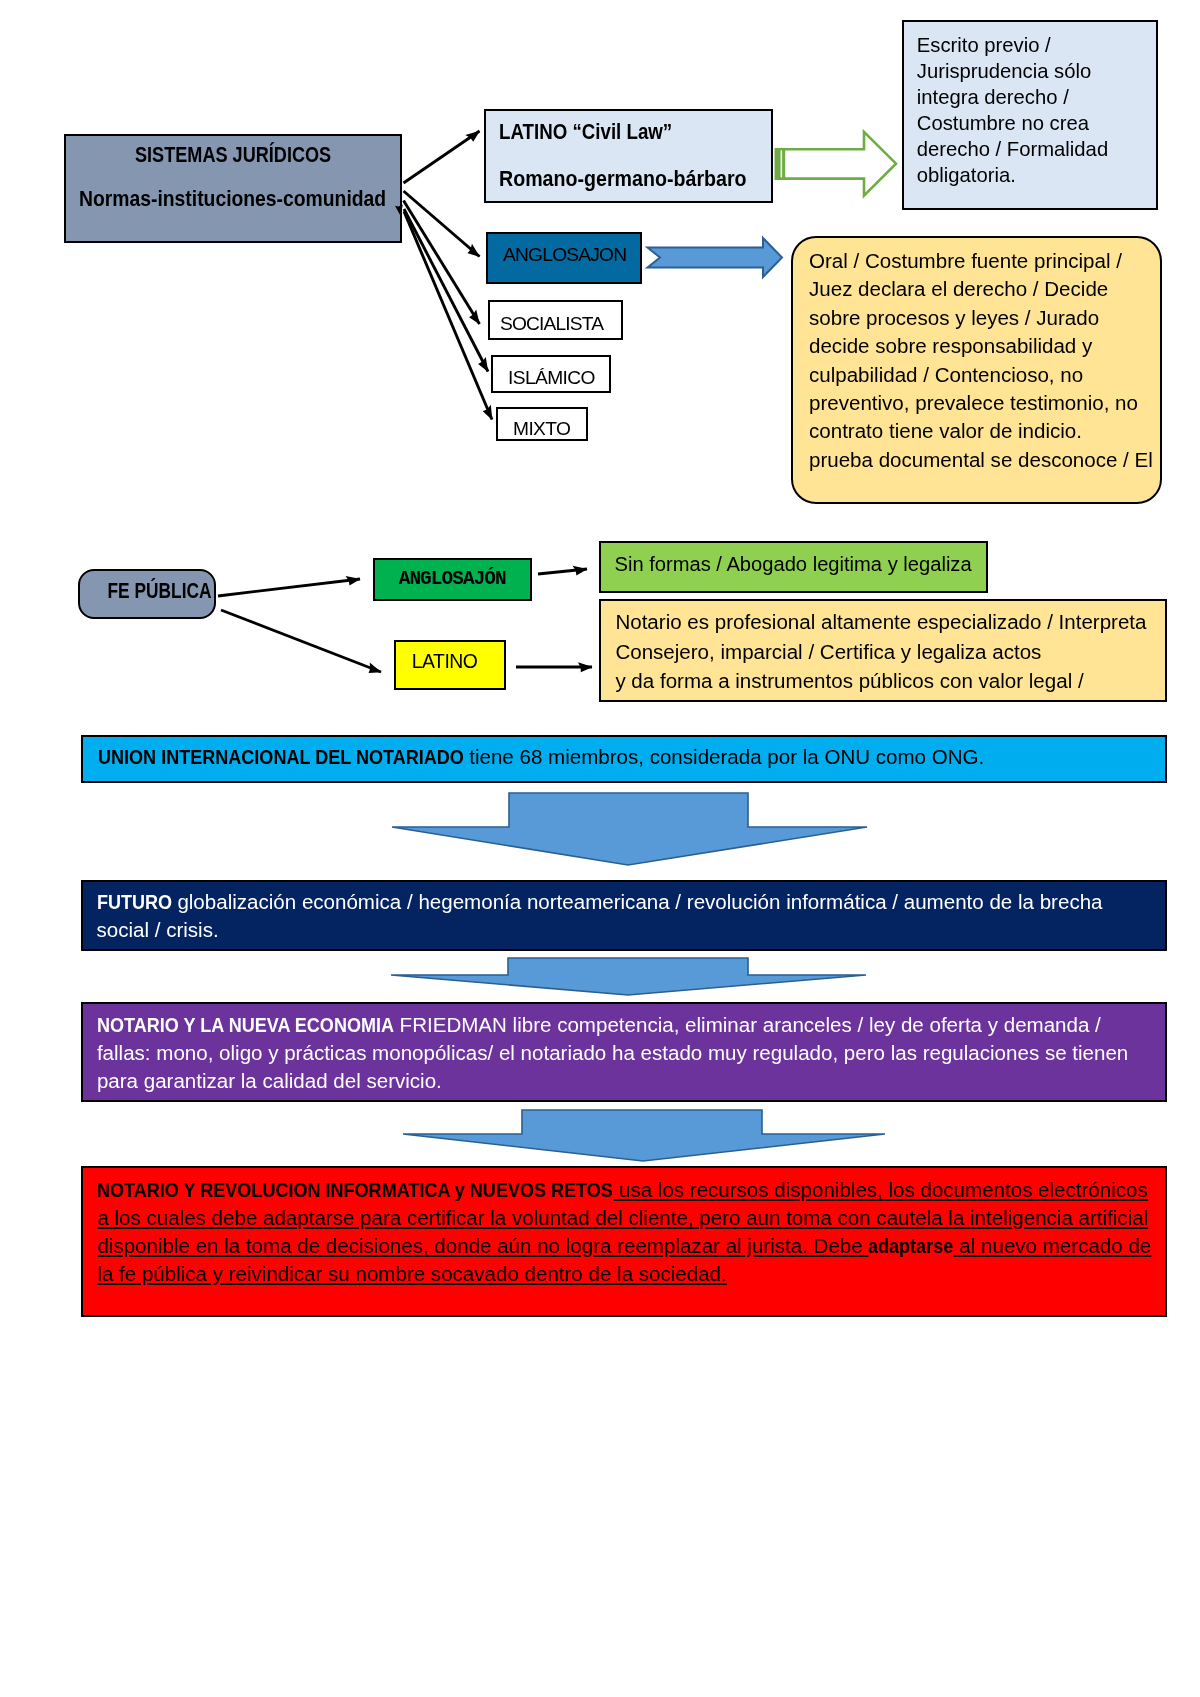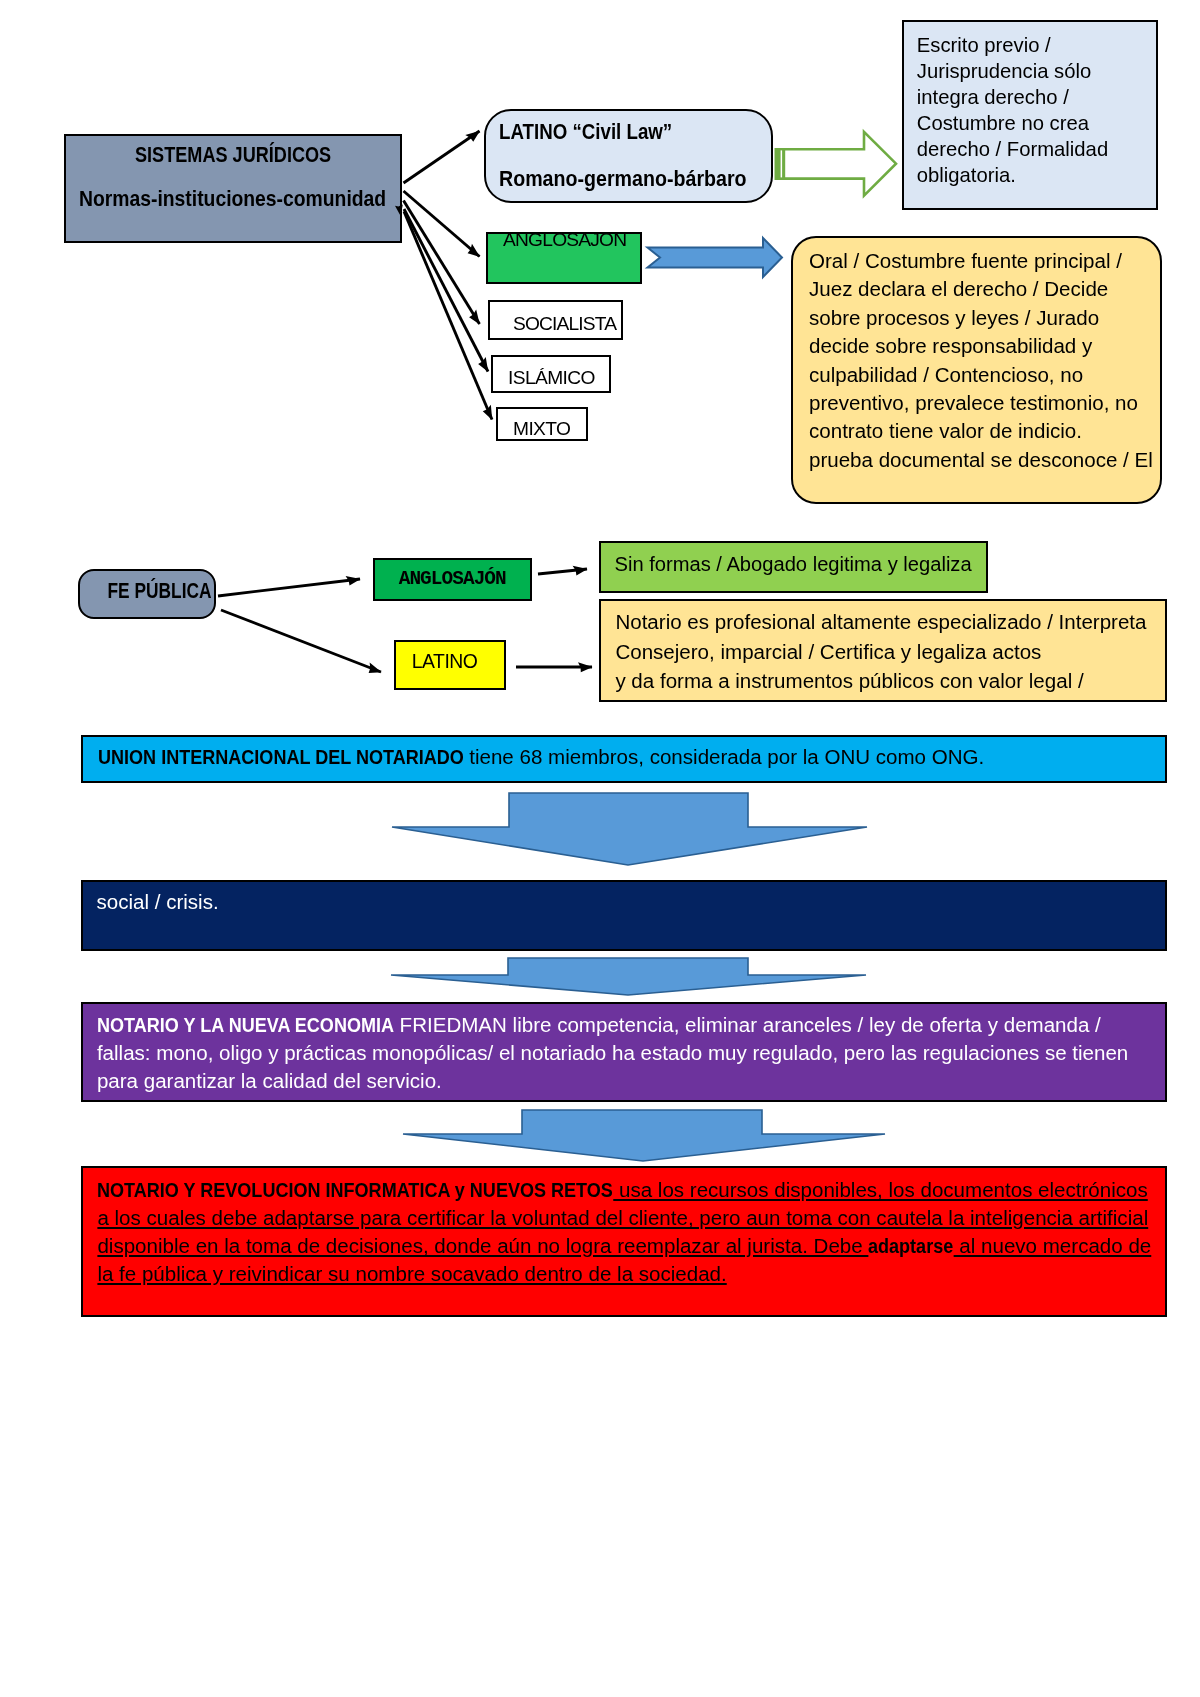--- a/index.html
+++ b/index.html
@@ -17,29 +17,29 @@
   .para{font-size:20.55px;line-height:28.4px;}
   .para b{font-weight:bold;display:inline-block;transform:scaleX(0.878);transform-origin:0 50%;}
 
   
   .box-sistemas{left:64px;top:134px;width:338px;height:109px;background:#8496B0;
       display:flex;flex-direction:column;align-items:center;z-index:2;padding-top:9px;}
   .box-sistemas .bl:first-child{margin-bottom:22px;transform:scaleX(0.842);}
   .box-sistemas .bl:last-child{transform:scaleX(0.899);}
 
   .box-latino{left:484px;top:109px;width:289px;height:94px;background:#DBE6F4;
-      padding:11px 0 0 12.8px;z-index:2;border-radius:27px;}
+      padding:11px 0 0 12.8px;z-index:2;}
   .box-latino .bl:first-child{margin-bottom:25px;transform:scaleX(0.870);}
   .box-latino .bl:last-child{transform:scaleX(0.913);}
 
-  .box-anglosajon{left:486px;top:232px;width:156px;height:52px;background:#22c55e;
-      display:flex;align-items:flex-start;padding-left:15px;z-index:2;}
+  .box-anglosajon{left:486px;top:232px;width:156px;height:52px;background:#0369a1;
+      display:flex;align-items:center;padding-left:15px;z-index:2;}
   .box-anglosajon .pl{font-size:19.2px;letter-spacing:-0.78px;position:relative;top:-3.6px;}
   .box-socialista{left:488px;top:300px;width:135px;height:40px;background:#fff;
-      display:flex;align-items:center;padding-left:23px;z-index:2;}
+      display:flex;align-items:center;padding-left:10px;z-index:2;}
   .box-socialista .pl{font-size:19.2px;letter-spacing:-0.85px;position:relative;top:3.3px;}
   .box-islamico{left:491px;top:355px;width:120px;height:38px;background:#fff;
       display:flex;align-items:center;padding-left:15px;z-index:2;}
   .box-islamico .pl{font-size:19.2px;letter-spacing:-0.6px;position:relative;top:3.9px;}
   .box-mixto{left:496px;top:407px;width:92px;height:34px;background:#fff;
       display:flex;align-items:center;padding-left:15px;z-index:2;}
   .box-mixto .pl{font-size:19.2px;letter-spacing:-0.6px;position:relative;top:4.7px;}
 
   .box-escrito{left:902px;top:20px;width:256px;height:190px;background:#DBE6F4;
       padding:11px 0 0 12.8px;z-index:2;}
@@ -186,20 +186,21 @@
 </div>
 
 <div class="node banner banner-union">
   <div class="para">
       <div><b style="margin-right: -50.8321px;">UNION INTERNACIONAL DEL NOTARIADO</b> tiene 68 miembros, considerada por la ONU como ONG.</div>
     </div>
 </div>
 
 <div class="node banner banner-futuro">
   <div class="para">
+      <div><b style="margin-right: -10.4443px;">FUTURO</b> globalización económica / hegemonía norteamericana / revolución informática / aumento de la brecha</div>
       <div>social / crisis.</div>
     </div>
 </div>
 
 <div class="node banner banner-economia">
   <div class="para">
       <div><b style="margin-right: -41.2703px;">NOTARIO Y LA NUEVA ECONOMIA</b> FRIEDMAN libre competencia, eliminar aranceles / ley de oferta y demanda /</div>
       <div>fallas: mono, oligo y prácticas monopólicas/ el notariado ha estado muy regulado, pero las regulaciones se tienen</div>
       <div>para garantizar la calidad del servicio.</div>
     </div>

